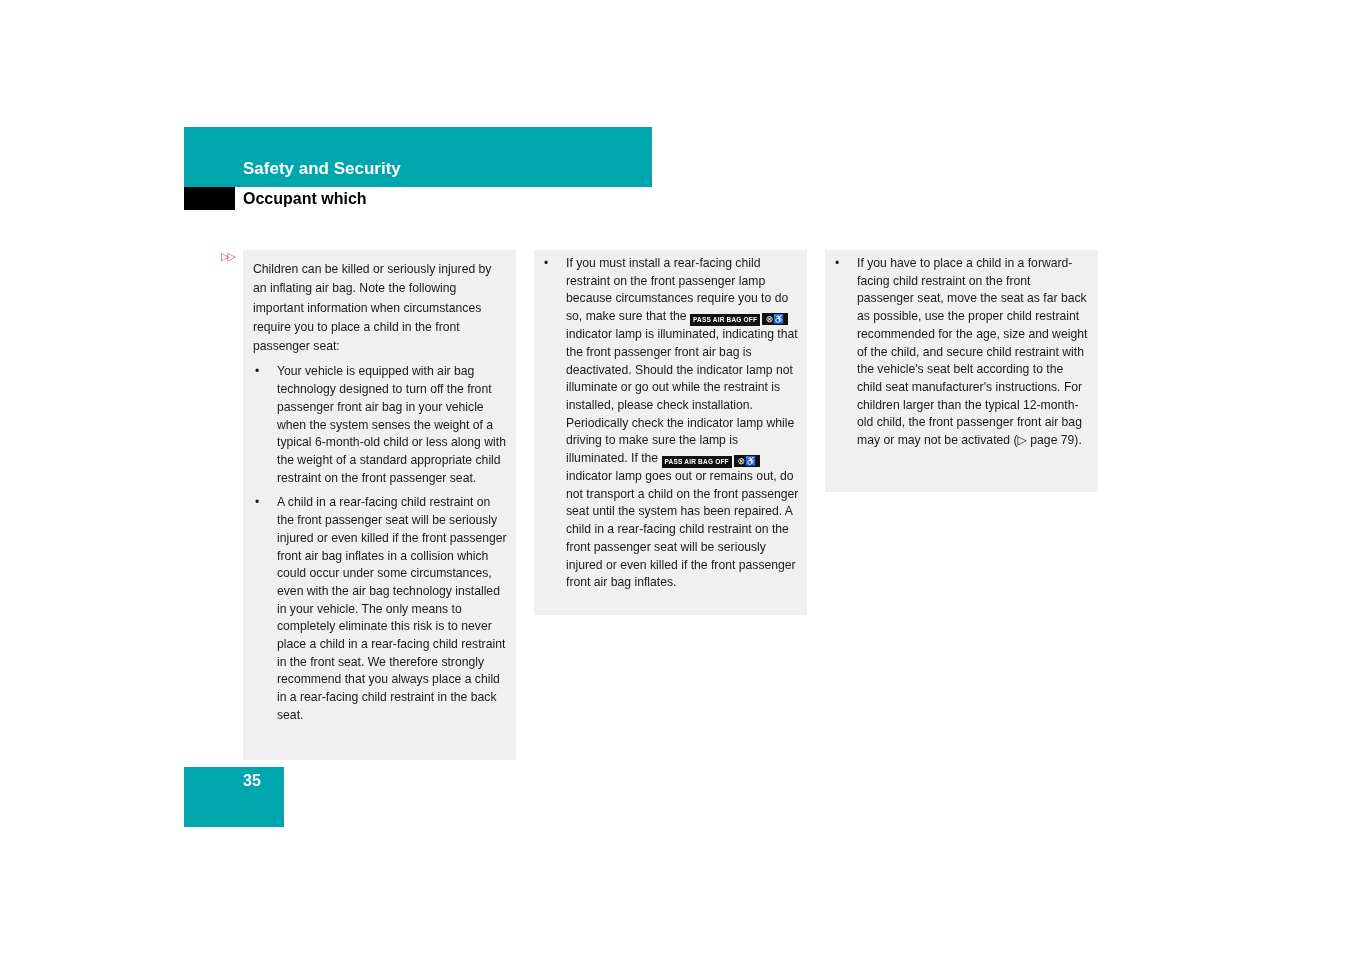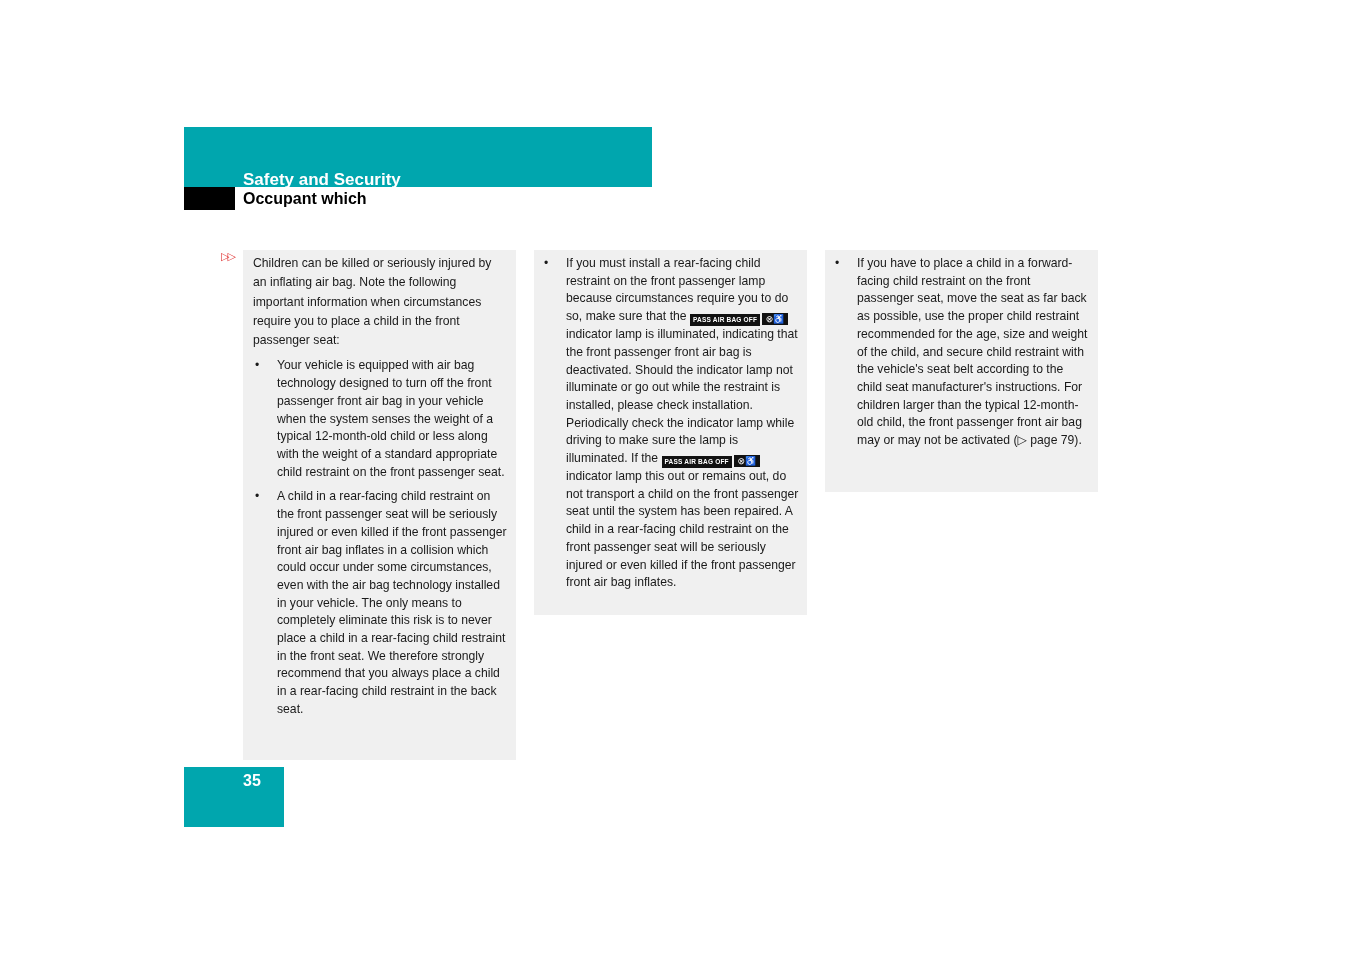--- a/index.html
+++ b/index.html
@@ -1,24 +1,24 @@
 <!DOCTYPE html>
 <html><head>
 <meta charset="utf-8">
 <style>
   html, body { margin:0; padding:0; background:#ffffff; }
   body { width:1351px; height:954px; position:relative; overflow:hidden;
          font-family:"Liberation Sans", sans-serif; color:#111; }
   .header-band { position:absolute; left:184px; top:127px; width:468px; height:60px; background:#00a6ae; }
-  .section-title { position:absolute; left:243px; top:170px; font-size:17px; font-weight:bold; color:#ffffff; }
+  .section-title { position:absolute; left:243px; top:159px; font-size:17px; font-weight:bold; color:#ffffff; }
   .black-tab { position:absolute; left:184px; top:187px; width:51px; height:23px; background:#000; }
   .subsection-title { position:absolute; left:243px; top:190px; font-size:16px; font-weight:bold; color:#000; }
   .continue-marker { position:absolute; left:221px; top:250px; font-size:11px; color:#e03030; letter-spacing:-2px; }
   .col { position:absolute; background:#f0f0f0; font-size:12.2px; line-height:17.7px; color:#1a1a1a; box-sizing:border-box; }
-  .col1 { left:243px; top:250px; width:273px; height:510px; padding:4px 8px 0 10px; }
+  .col1 { left:243px; top:250px; width:273px; height:510px; padding:10px 8px 0 10px; }
   .col2 { left:534px; top:250px; width:273px; height:365px; padding:5px 8px 0 8px; }
   .col3 { left:825px; top:250px; width:273px; height:242px; padding:5px 8px 0 8px; }
   .intro { margin:0 0 7px 0; line-height:19.3px; }
   .bullet { position:relative; padding-left:24px; margin:0 0 7px 0; }
   .bullet .dot { position:absolute; left:2px; top:0; }
   .lamp { display:inline-block; vertical-align:-2px; height:12px; background:#111; color:#fff; font-size:6.5px; font-weight:bold; line-height:12px; padding:0 3px; margin-right:2px; letter-spacing:0.2px; }
   .lamp-icon { display:inline-block; vertical-align:-2px; width:26px; height:12px; background:#111; color:#fff; font-size:9px; line-height:12px; text-align:center; margin-right:4px; }
   .page-band { position:absolute; left:184px; top:767px; width:100px; height:60px; background:#00a6ae; }
   .page-number { position:absolute; left:243px; top:772px; font-size:16px; font-weight:bold; color:#fff; }
 </style>
@@ -28,34 +28,34 @@
 <div class="header-band"></div>
 <div class="section-title">Safety and Security</div>
 <div class="black-tab"></div>
 <div class="subsection-title">Occupant which</div>
 <div class="continue-marker">▷▷</div>
 
 <div class="col col1">
   <p class="intro">Children can be killed or seriously injured by an inflating air bag. Note the following important information when circumstances require you to place a child in the front passenger seat:</p>
   <div class="bullet">
     <span class="dot">•</span>
-    <span>Your vehicle is equipped with air bag technology designed to turn off the front passenger front air bag in your vehicle when the system senses the weight of a typical 12-month-old child or less along with the weight of a standard appropriate child restraint on the front passenger seat.</span>
+    <span>Your vehicle is equipped with air bag technology designed to turn off the front passenger front air bag in your vehicle when the system senses the weight of a typical 6-month-old child or less along with the weight of a standard appropriate child restraint on the front passenger seat.</span>
   </div>
   <div class="bullet">
     <span class="dot">•</span>
     <span>A child in a rear-facing child restraint on the front passenger seat will be seriously injured or even killed if the front passenger front air bag inflates in a collision which could occur under some circumstances, even with the air bag technology installed in your vehicle. The only means to completely eliminate this risk is to never place a child in a rear-facing child restraint in the front seat. We therefore strongly recommend that you always place a child in a rear-facing child restraint in the back seat.</span>
   </div>
 </div>
 
 <div class="col col2">
   <div class="bullet">
     <span class="dot">•</span>
     <span>If you must install a rear-facing child restraint on the front passenger lamp because circumstances require you to do so, make sure that the</span>
     <span class="lamp">PASS AIR BAG OFF</span><span class="lamp-icon">⊗♿</span><span>indicator lamp is illuminated, indicating that the front passenger front air bag is deactivated. Should the indicator lamp not illuminate or go out while the restraint is installed, please check installation. Periodically check the indicator lamp while driving to make sure the lamp is illuminated. If the</span>
-    <span class="lamp">PASS AIR BAG OFF</span><span class="lamp-icon">⊗♿</span><span>indicator lamp this out or remains out, do not transport a child on the front passenger seat until the system has been repaired. A child in a rear-facing child restraint on the front passenger seat will be seriously injured or even killed if the front passenger front air bag inflates.</span>
+    <span class="lamp">PASS AIR BAG OFF</span><span class="lamp-icon">⊗♿</span><span>indicator lamp goes out or remains out, do not transport a child on the front passenger seat until the system has been repaired. A child in a rear-facing child restraint on the front passenger seat will be seriously injured or even killed if the front passenger front air bag inflates.</span>
   </div>
 </div>
 
 <div class="col col3">
   <div class="bullet">
     <span class="dot">•</span>
     <span>If you have to place a child in a forward-facing child restraint on the front passenger seat, move the seat as far back as possible, use the proper child restraint recommended for the age, size and weight of the child, and secure child restraint with the vehicle's seat belt according to the child seat manufacturer's instructions. For children larger than the typical 12-month-old child, the front passenger front air bag may or may not be activated (▷ page 79).</span>
   </div>
 </div>
 

